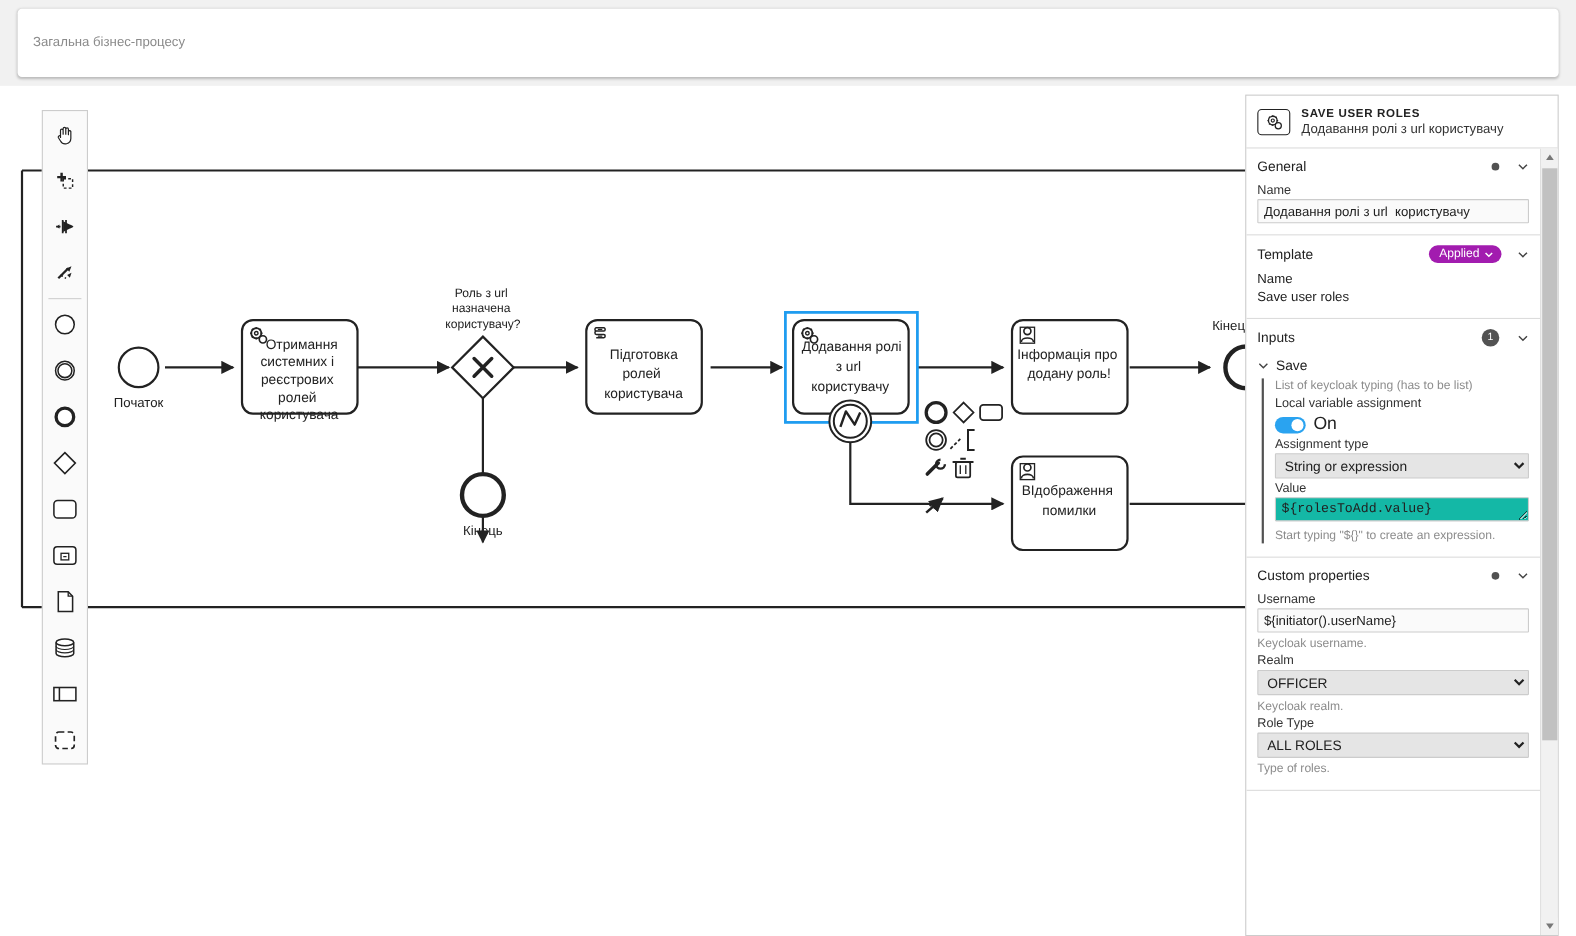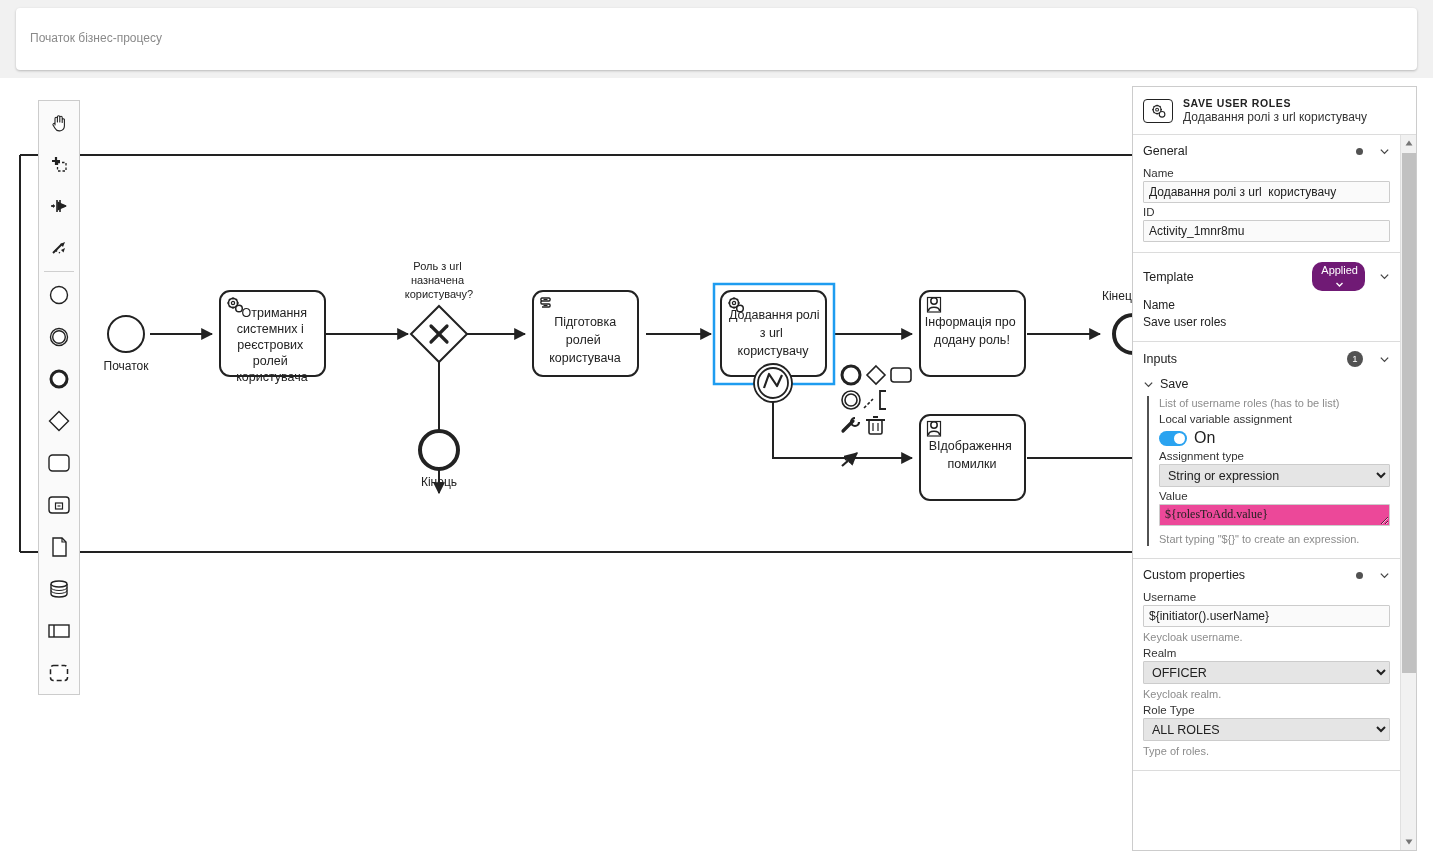--- a/index.html
+++ b/index.html
@@ -129,28 +129,28 @@
     width: 100%; height: 22px; border: 1px solid #cccccc; background: #fafafa;
     font-size: 12px; color: #212121; padding: 0 5px; font-family: "Liberation Sans", sans-serif;
     border-radius: 1px;
   }
   .sel-input {
     width: 100%; height: 23px; border: 1px solid #cccccc; background: #e5e5e5;
     font-size: 12.5px; color: #212121; padding: 0 4px;
     font-family: "Liberation Sans", sans-serif; border-radius: 1px;
   }
   .ta-input {
-    width: 100%; height: 22px; border: 1px solid #cccccc; background: #ec4899;
+    width: 100%; height: 22px; border: 1px solid #cccccc; background: #14b8a6;
     font-size: 12px; color: #212121; padding: 2px 5px; resize: vertical;
-    font-family: Liberation Serif, serif; border-radius: 1px; overflow: hidden;
+    font-family: Liberation Mono, monospace; border-radius: 1px; overflow: hidden;
   }
   .badge-applied {
-    background: #701a75; color: #fff; border-radius: 10px;
+    background: #a21caf; color: #fff; border-radius: 10px;
     font-size: 11px; padding: 2px 7px 2px 9px; margin-right: 14px;
-    display: flex; align-items: center; gap: 4px; cursor: pointer; flex-direction: column;
+    display: flex; align-items: center; gap: 4px; cursor: pointer;
   }
   .plain-row { padding: 0 10px; font-size: 12px; color: #212121; line-height: 17px; }
   .nested-toggle {
     display: flex; align-items: center; gap: 6px;
     padding: 4px 10px 2px 10px; cursor: pointer;
   }
   .nested-toggle .label { font-size: 12.5px; color: #212121; }
   .nested-body {
     border-left: 2px solid #525252; margin-left: 14px; padding-left: 10px;
     padding-right: 10px;
@@ -181,21 +181,21 @@
   #sb-thumb {
     position: absolute; left: 1px; width: 14px; top: 18px; height: 520px;
     background: #c1c1c1; cursor: pointer;
   }
 </style>
 </head>
 <body>
 
 <div id="header-card">
   <div id="header-left">
-    <div id="breadcrumb">Початок бізнес-процесу</div>
+    <div id="breadcrumb">Загальна бізнес-процесу</div>
   </div>
 </div>
 
 <div id="canvas-area">
 
   <svg id="diagram-svg" width="1433" height="773">
     <defs>
       <marker id="arrow" viewBox="0 0 10 10" refX="9" refY="5" markerWidth="6" markerHeight="6" orient="auto-start-reverse">
         <path d="M 0 0 L 10 5 L 0 10 z" fill="#222"></path>
       </marker>
@@ -502,24 +502,20 @@
           <span class="group-title">General</span>
           <span class="dot-marker"></span>
           <svg class="chev" viewBox="0 0 12 12">
             <path d="M2,4 L6,8 L10,4" fill="none" stroke="#444" stroke-width="1.4"></path>
           </svg>
         </div>
         <div class="field">
           <div class="field-label">Name</div>
           <input class="txt-input" type="text" value="Додавання ролі з url  користувачу" style="">
         </div>
-        <div class="field">
-          <div class="field-label">ID</div>
-          <input class="txt-input" type="text" value="Activity_1mnr8mu" style="">
-        </div>
       </div>
 
       <div class="group">
         <div class="group-header">
           <span class="group-title">Template</span>
           <span class="badge-applied">
             <span>Applied</span>
             <svg width="9" height="9" viewBox="0 0 12 12">
               <path d="M2,4 L6,8 L10,4" fill="none" stroke="#fff" stroke-width="1.8"></path>
             </svg>
@@ -540,21 +536,21 @@
             <path d="M2,4 L6,8 L10,4" fill="none" stroke="#444" stroke-width="1.4"></path>
           </svg>
         </div>
         <div class="nested-toggle">
           <svg width="11" height="11" viewBox="0 0 12 12">
             <path d="M2,4 L6,8 L10,4" fill="none" stroke="#444" stroke-width="1.4"></path>
           </svg>
           <span class="label">Save</span>
         </div>
         <div class="nested-body">
-          <div class="field-hint">List of username roles (has to be list)</div>
+          <div class="field-hint">List of keycloak typing (has to be list)</div>
           <div class="field-label">Local variable assignment</div>
           <div class="toggle-row">
             <span class="switch"></span>
             <span class="switch-label">On</span>
           </div>
           <div class="field">
             <div class="field-label">Assignment type</div>
             <select class="sel-input">
               <option>String or expression</option>
             </select>

